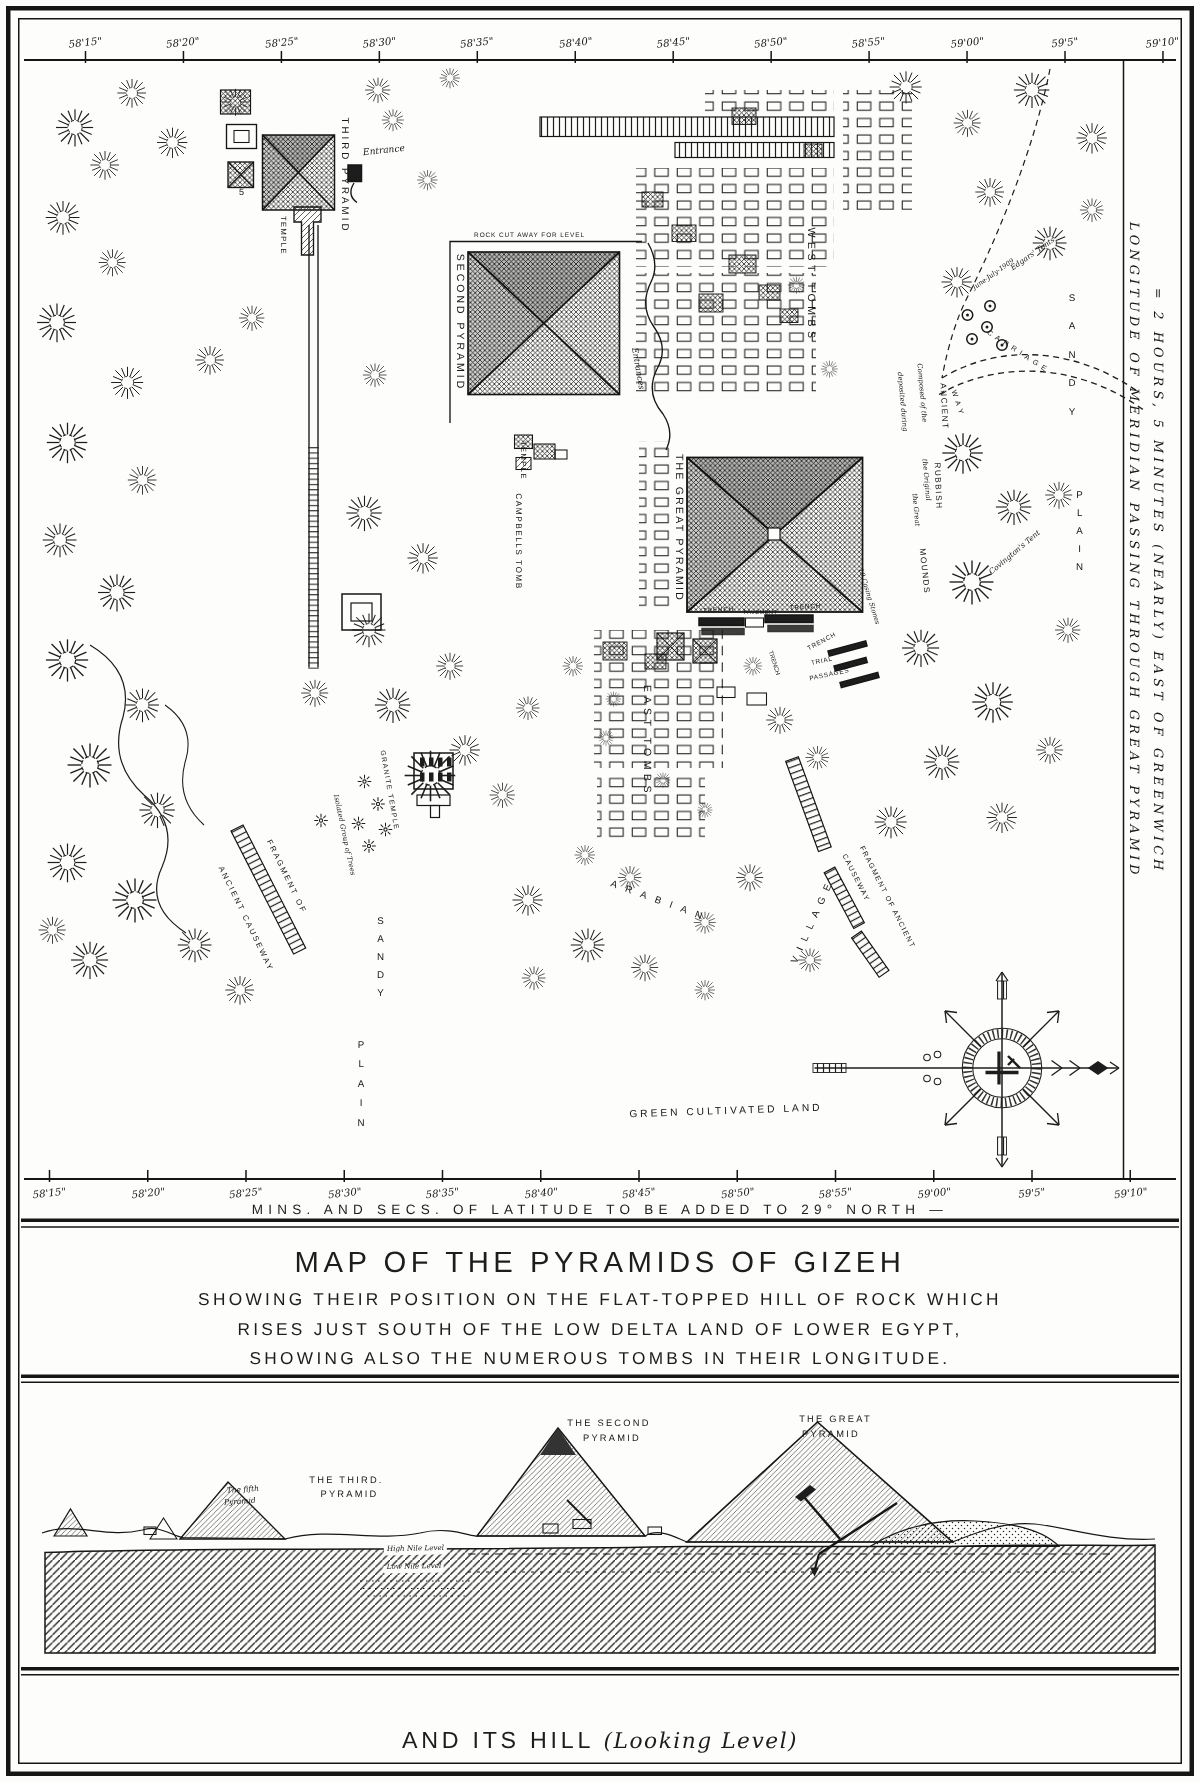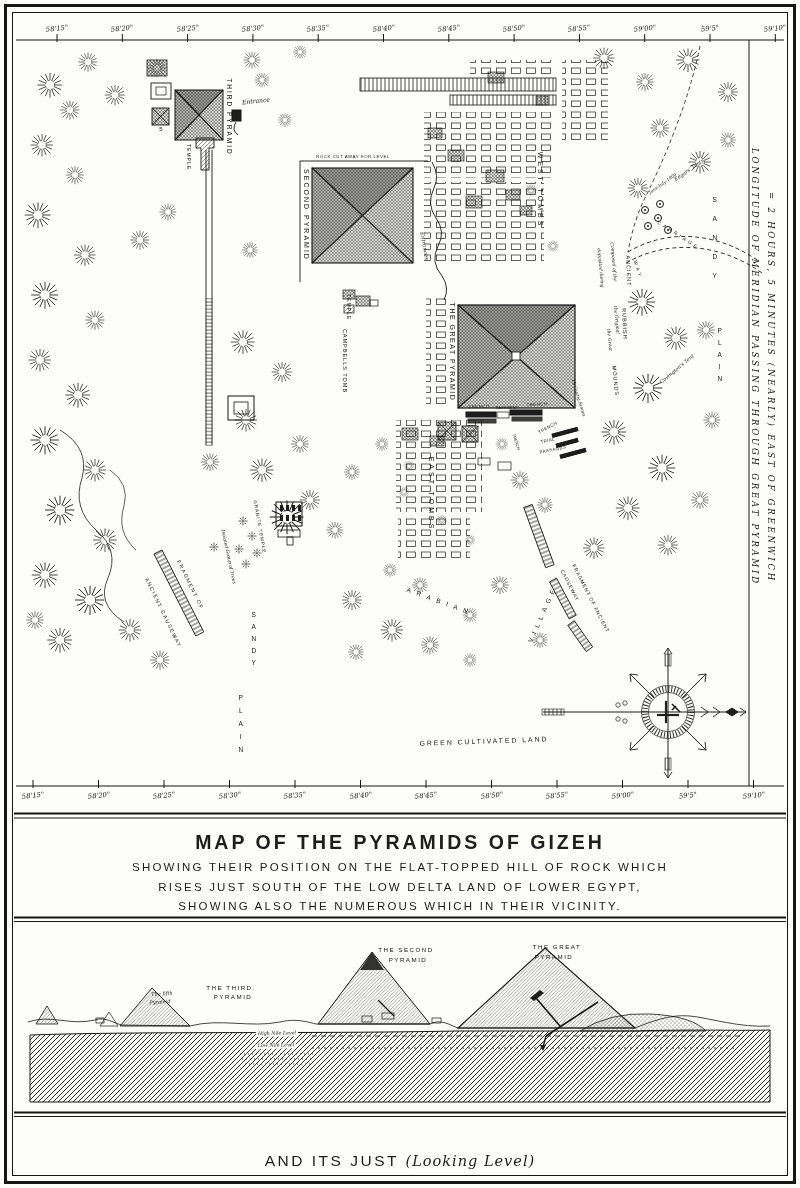--- a/index.html
+++ b/index.html
@@ -11,21 +11,21 @@
   .overlay{position:absolute;left:0;top:0;width:800px;height:1188px;pointer-events:none;}
   .lbl{position:absolute;color:#161616;white-space:nowrap;line-height:1;transform-origin:center;}
   .caps{font-family:"Liberation Sans",sans-serif;}
   .it{font-family:"DejaVu Serif",serif;font-style:italic;}
   .vu{writing-mode:vertical-rl;text-orientation:upright;}
   .tick{font-size:6.8px;font-family:"DejaVu Serif",serif;font-style:italic;}
   .bg{background:#fdfdfb;padding:0 2px;}
   .scale-cap{position:absolute;left:0;top:801px;width:800px;text-align:center;
              font-size:9px;letter-spacing:3.5px;font-family:"Liberation Sans",sans-serif;}
   .title-main{position:absolute;left:0;top:831px;width:800px;text-align:center;
-              font-size:19.5px;letter-spacing:3px;font-weight:700;}
+              font-size:19.5px;letter-spacing:3px;font-weight:400;}
   .title-sub{position:absolute;left:0;width:800px;text-align:center;font-size:11.5px;letter-spacing:2.2px;font-weight:500;}
   .cap1{position:absolute;left:0;top:1128px;width:800px;text-align:center;font-size:15.5px;letter-spacing:2.5px;font-weight:500;}
   .cap2{position:absolute;left:0;top:1152px;width:800px;text-align:center;font-size:15.5px;letter-spacing:2.5px;font-weight:500;}
   .cap2 .scr{font-family:"DejaVu Serif",serif;font-style:italic;font-size:14.5px;letter-spacing:1px;}
   .rml{position:absolute;transform-origin:0 0;transform:rotate(90deg);white-space:nowrap;
        font-family:"DejaVu Serif",serif;font-style:italic;font-size:8.5px;letter-spacing:2.8px;color:#161616;}
 </style>
 </head>
 <body>
 
@@ -522,23 +522,24 @@
       <div class="lbl tick" style="left: 622.5px; top: 796px; transform: translate(-50%, -50%) rotate(-6deg);">59'00"</div>
       <div class="lbl tick" style="left: 710px; top: 29px; transform: translate(-50%, -50%) rotate(-6deg);">59'5"</div>
       <div class="lbl tick" style="left: 688px; top: 796px; transform: translate(-50%, -50%) rotate(-6deg);">59'5"</div>
       <div class="lbl tick" style="left: 775.3px; top: 29px; transform: translate(-50%, -50%) rotate(-6deg);">59'10"</div>
       <div class="lbl tick" style="left: 753.5px; top: 796px; transform: translate(-50%, -50%) rotate(-6deg);">59'10"</div>
     </div>
 
   <div class="rml" style="left:760px;top:148px">LONGITUDE OF MERIDIAN PASSING THROUGH GREAT PYRAMID</div>
   <div class="rml" style="left:776px;top:192px">= 2 HOURS, 5 MINUTES (NEARLY) EAST OF GREENWICH</div>
 
+  <div class="scale-cap">MINS. AND SECS. OF LATITUDE TO BE ADDED TO 29° NORTH —</div>
 
   <div class="title-main">MAP OF THE PYRAMIDS OF GIZEH</div>
   <div class="title-sub" style="top:881px">RISES JUST SOUTH OF THE LOW DELTA LAND OF LOWER EGYPT,</div>
   <div class="title-sub" style="top:861px">SHOWING THEIR POSITION ON THE FLAT-TOPPED HILL OF ROCK WHICH</div>
-  <div class="title-sub" style="top:900px">SHOWING ALSO THE NUMEROUS WHICH IN THEIR VICINITY.</div>
+  <div class="title-sub" style="top:900px">SHOWING ALSO THE NUMEROUS TOMBS IN THEIR LONGITUDE.</div>
 
   <div class="cap2">
-    <span>AND ITS JUST</span>
+    <span>AND ITS HILL</span>
     <span class="scr">(Looking Level)</span>
   </div>
 </div>
 
 </body></html>

